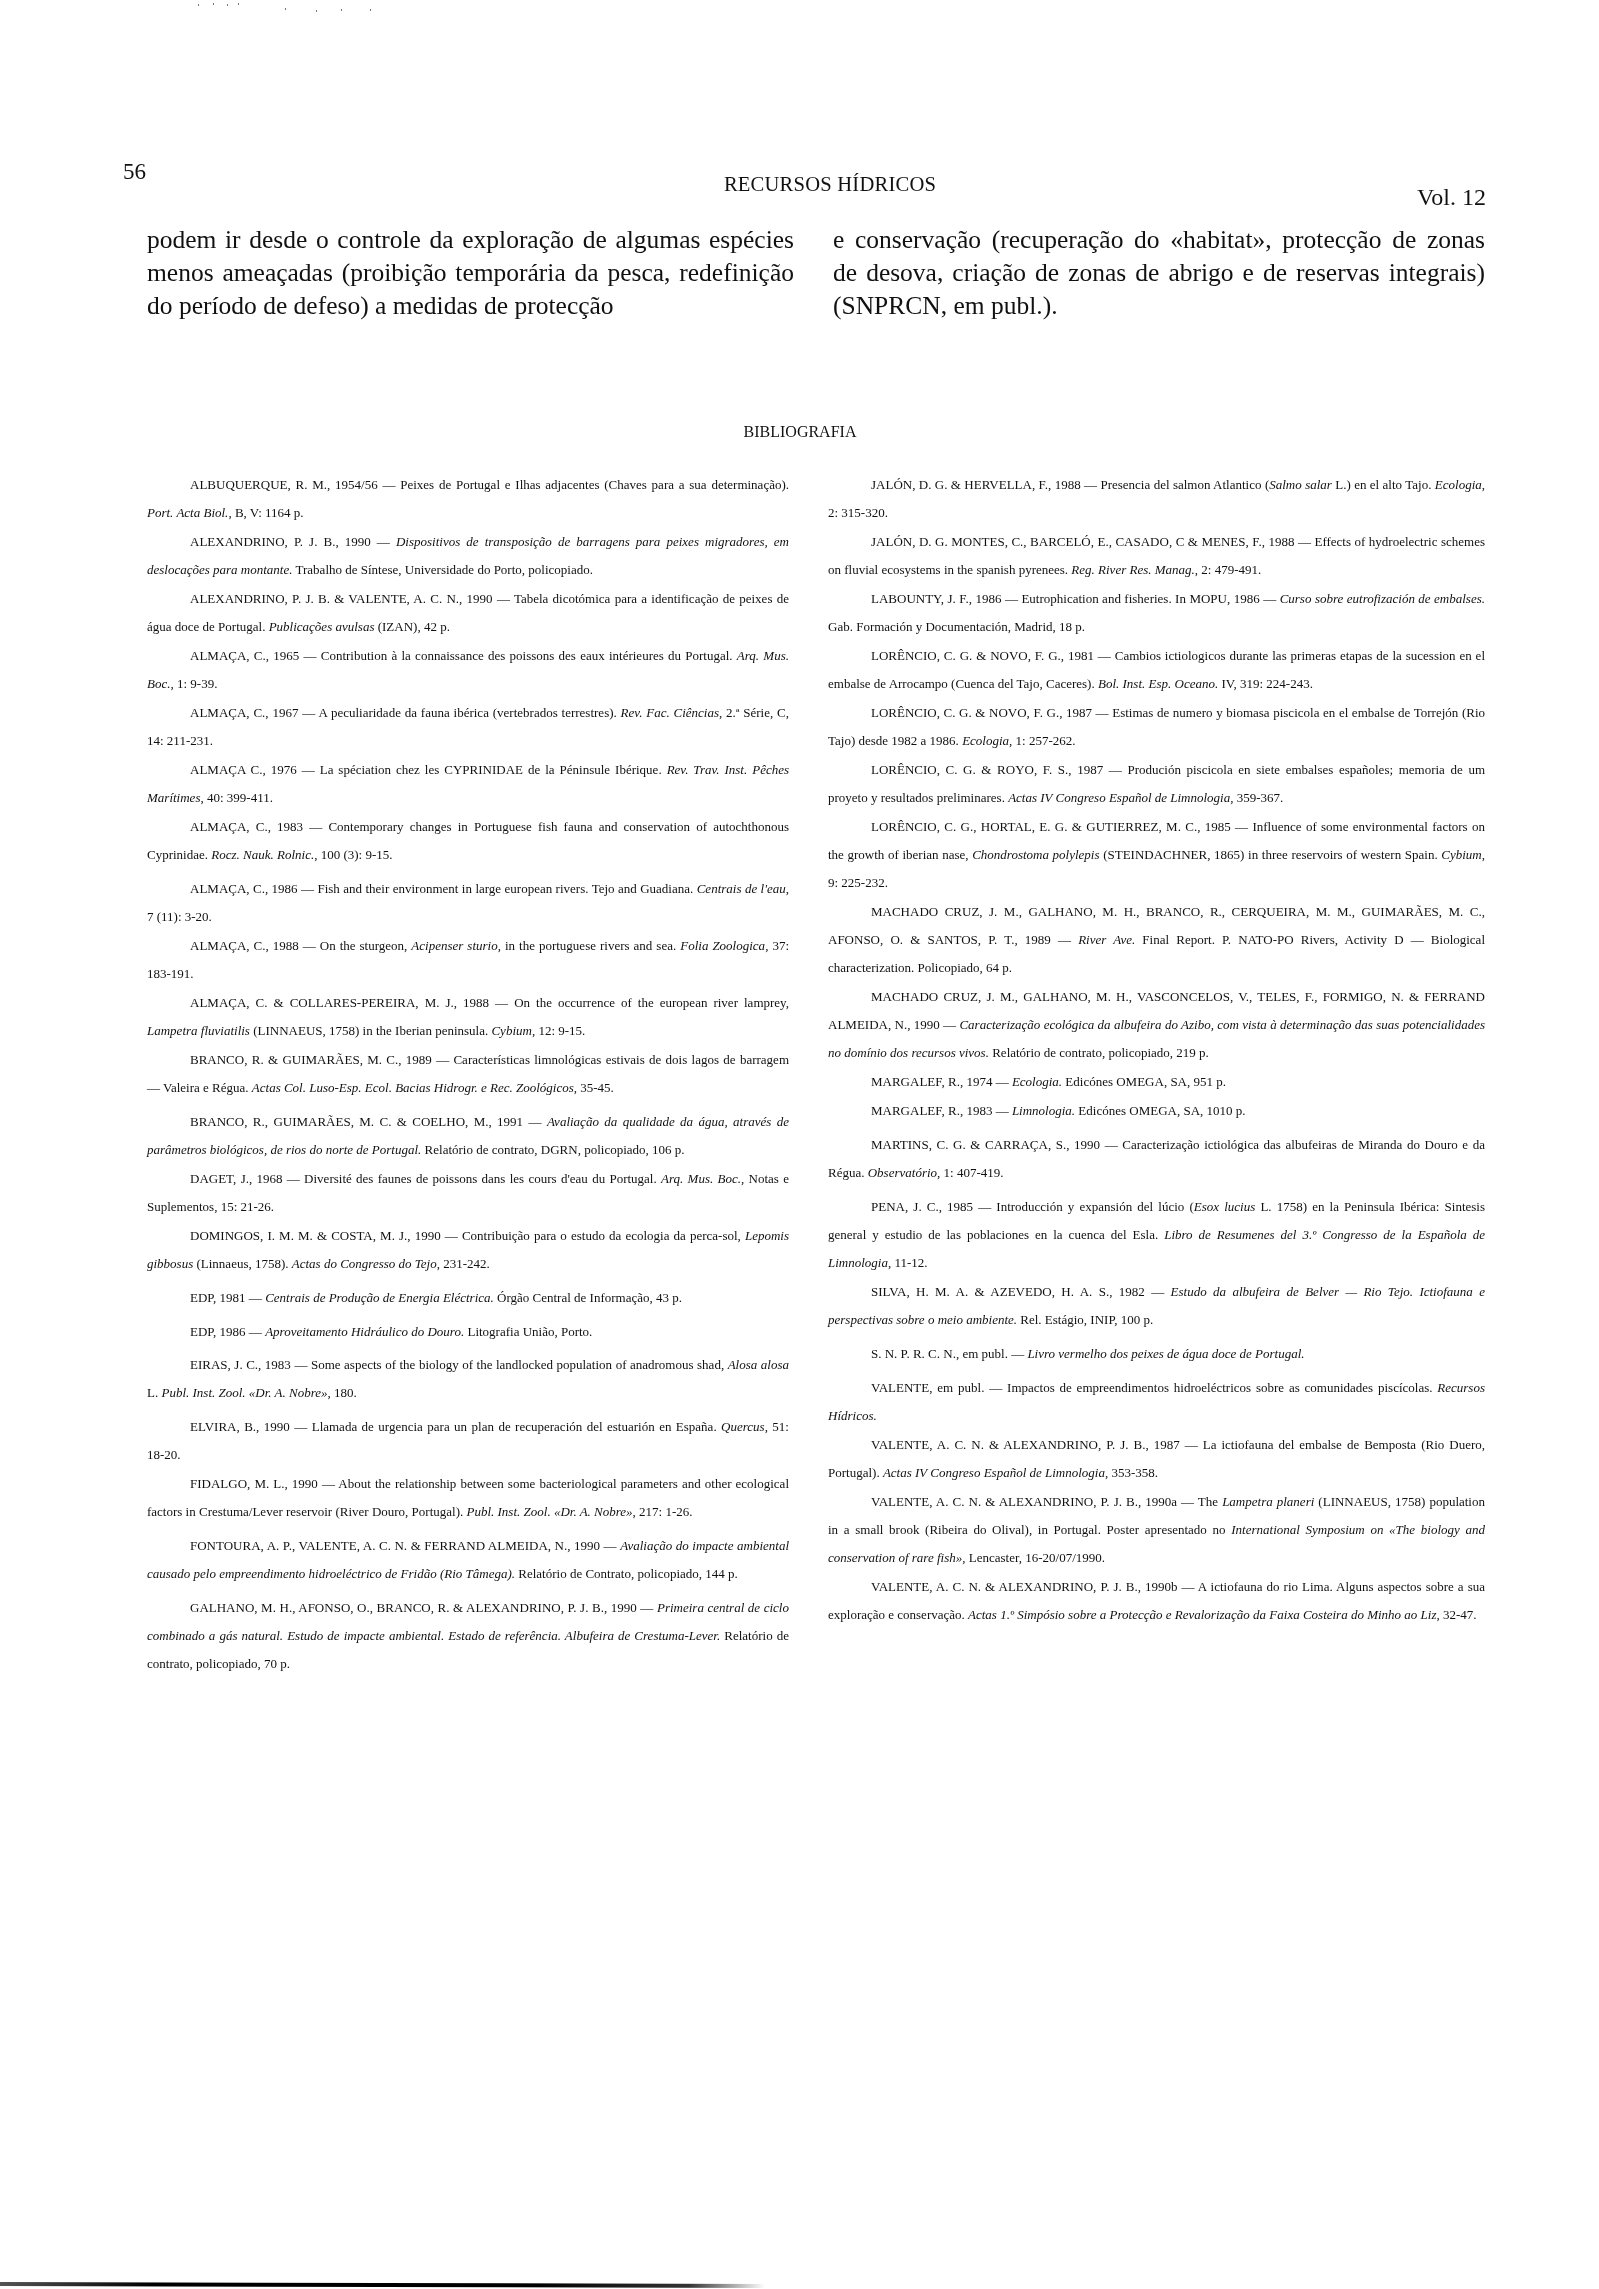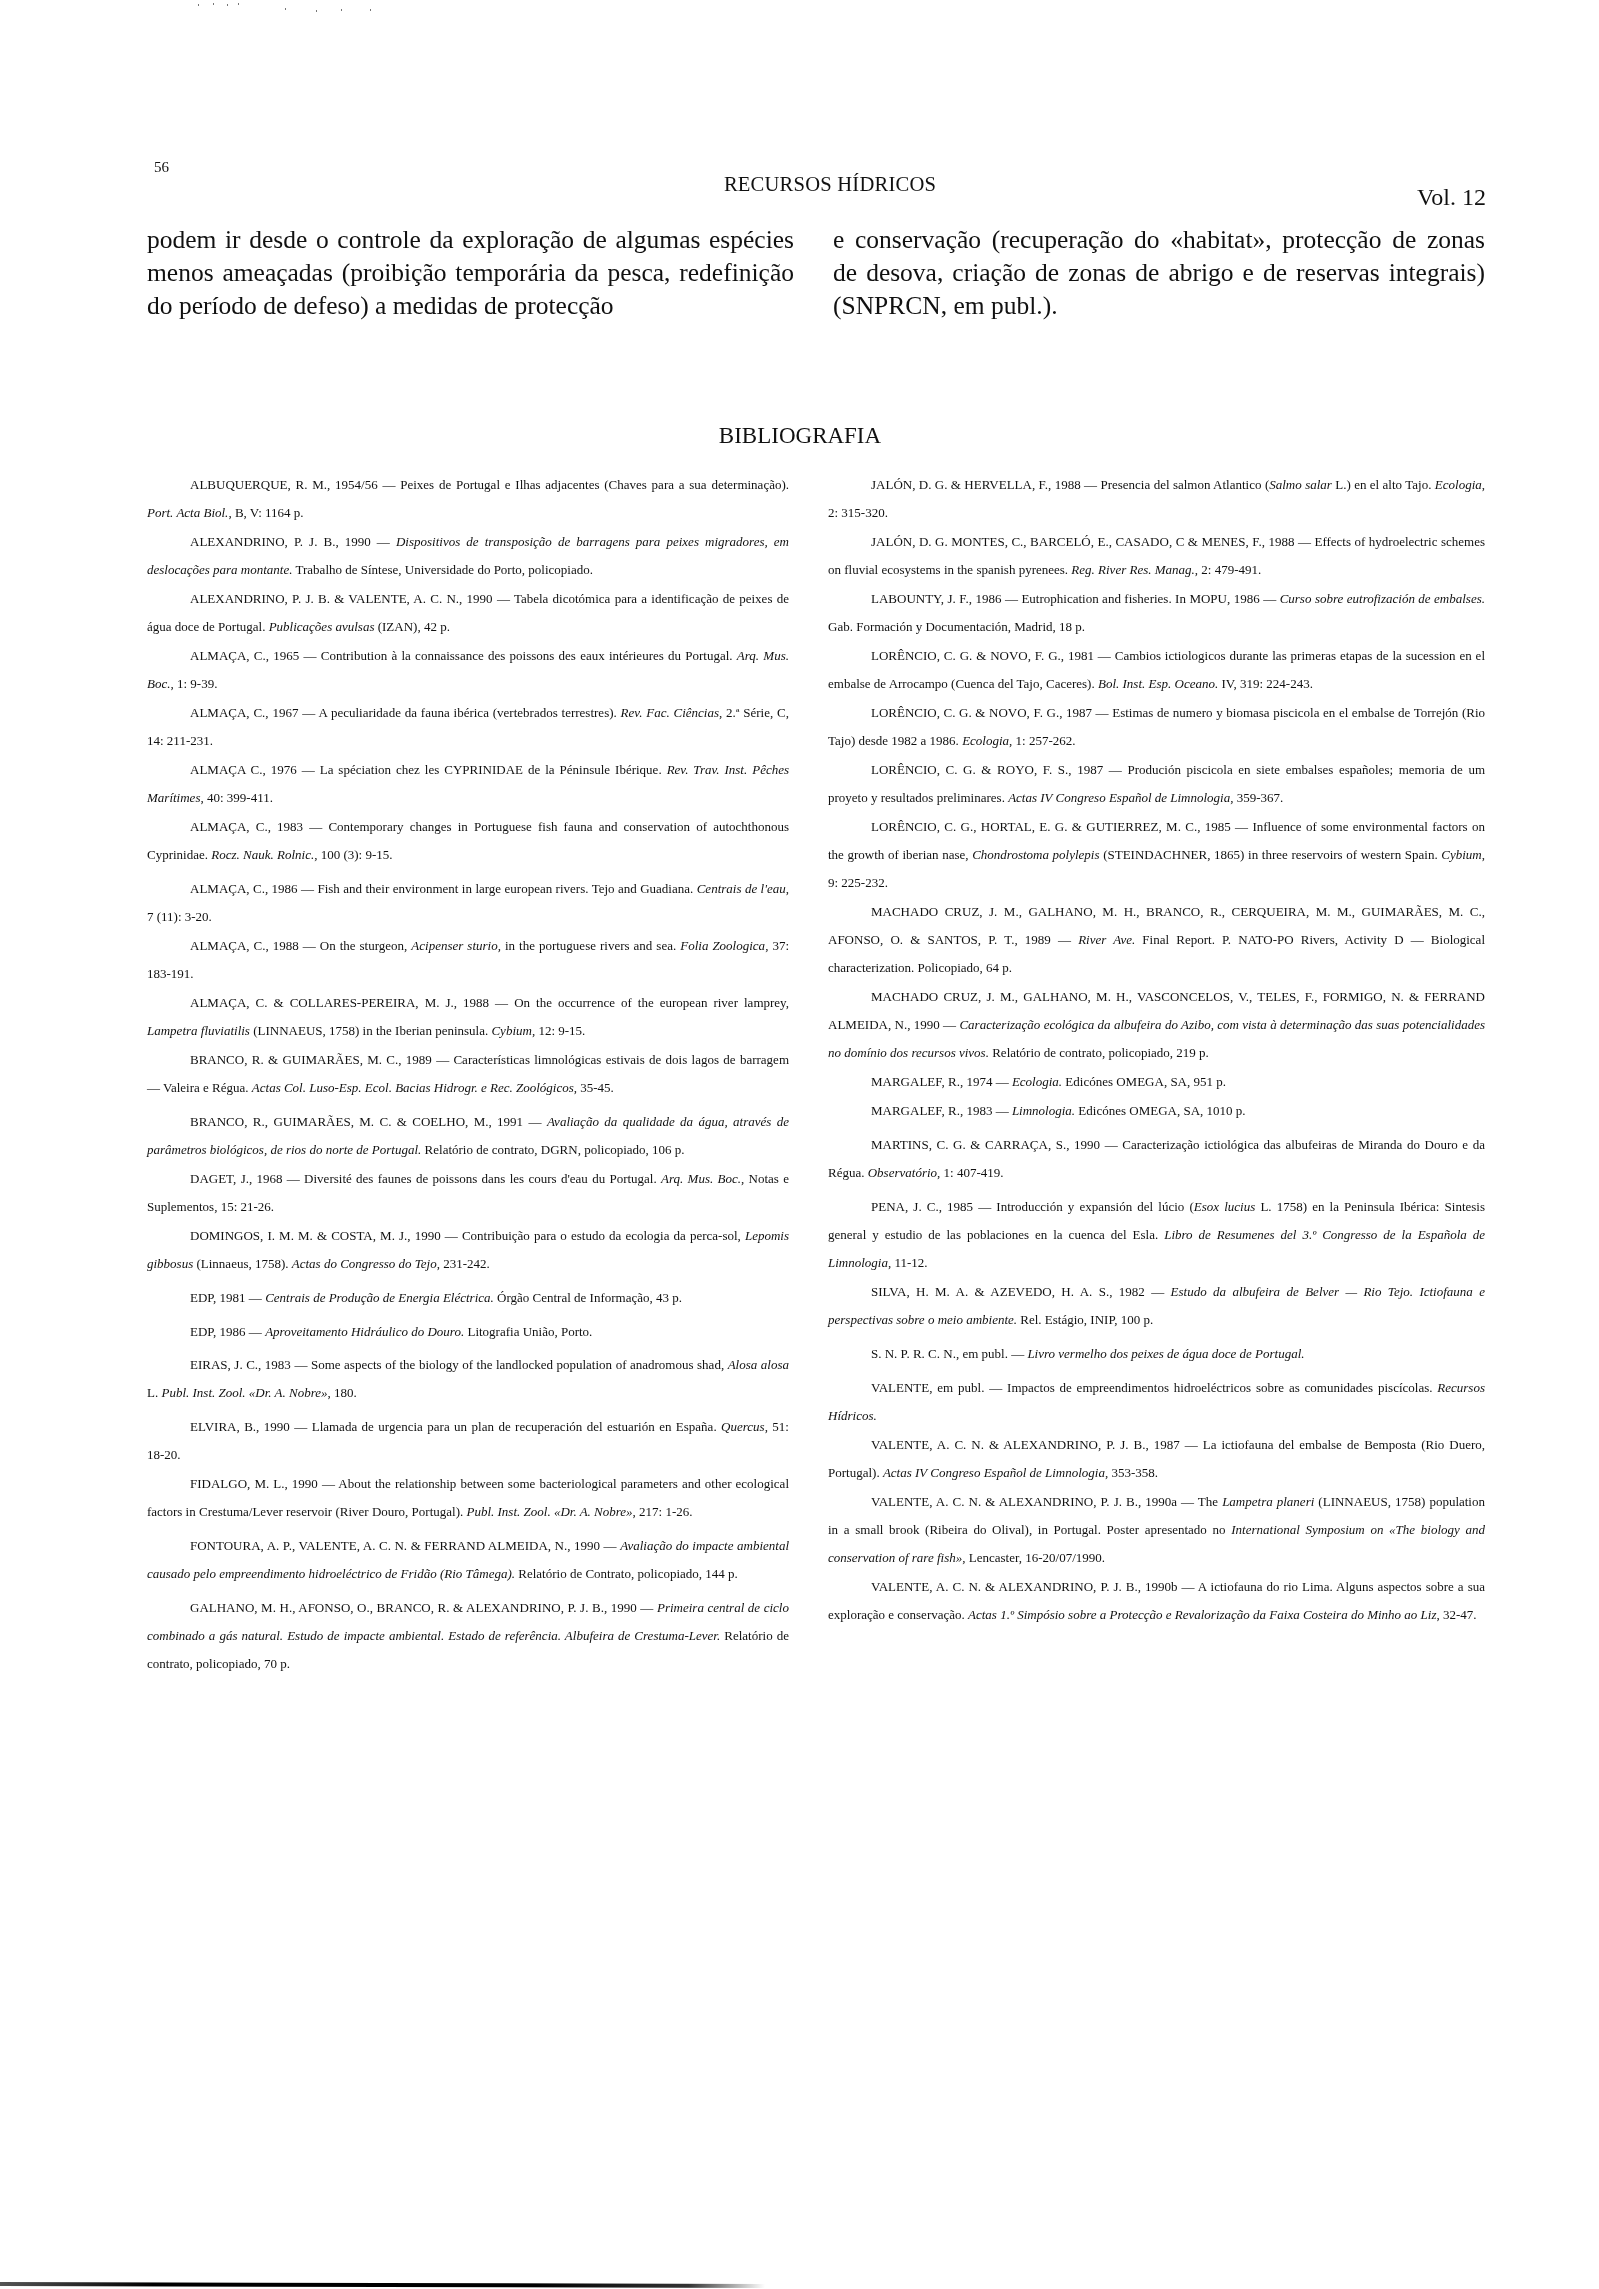--- a/index.html
+++ b/index.html
@@ -10,23 +10,23 @@
   body {
     width: 1600px;
     height: 2290px;
     position: relative;
     overflow: hidden;
     font-family: "Liberation Serif", "DejaVu Serif", serif;
     color: #111111;
   }
   .page-number {
     position: absolute;
-    left: 154px;
+    left: 123px;
     top: 159px;
-    font-size: 15px;
+    font-size: 23px;
   }
   .running-title {
     position: absolute;
     left: 0;
     width: 1600px;
     top: 173px;
     text-align: center;
     font-size: 20.6px;
     letter-spacing: 0.2px;
     padding-left: 30px;
@@ -47,21 +47,21 @@
     hyphens: manual;
   }
   .intro.left { left: 147px; width: 647px; }
   .intro.right { left: 833px; width: 652px; }
   .section-title {
     position: absolute;
     left: 0;
     width: 1600px;
     top: 423px;
     text-align: center;
-    font-size: 23px;
+    font-size: 16px;
   }
   .refs {
     position: absolute;
     top: 434px;
     font-size: 13px;
     line-height: 28px;
     margin-top: 37px;
   }
   .refs.left { left: 147px; width: 642px; }
   .refs.right { left: 828px; width: 657px; }

